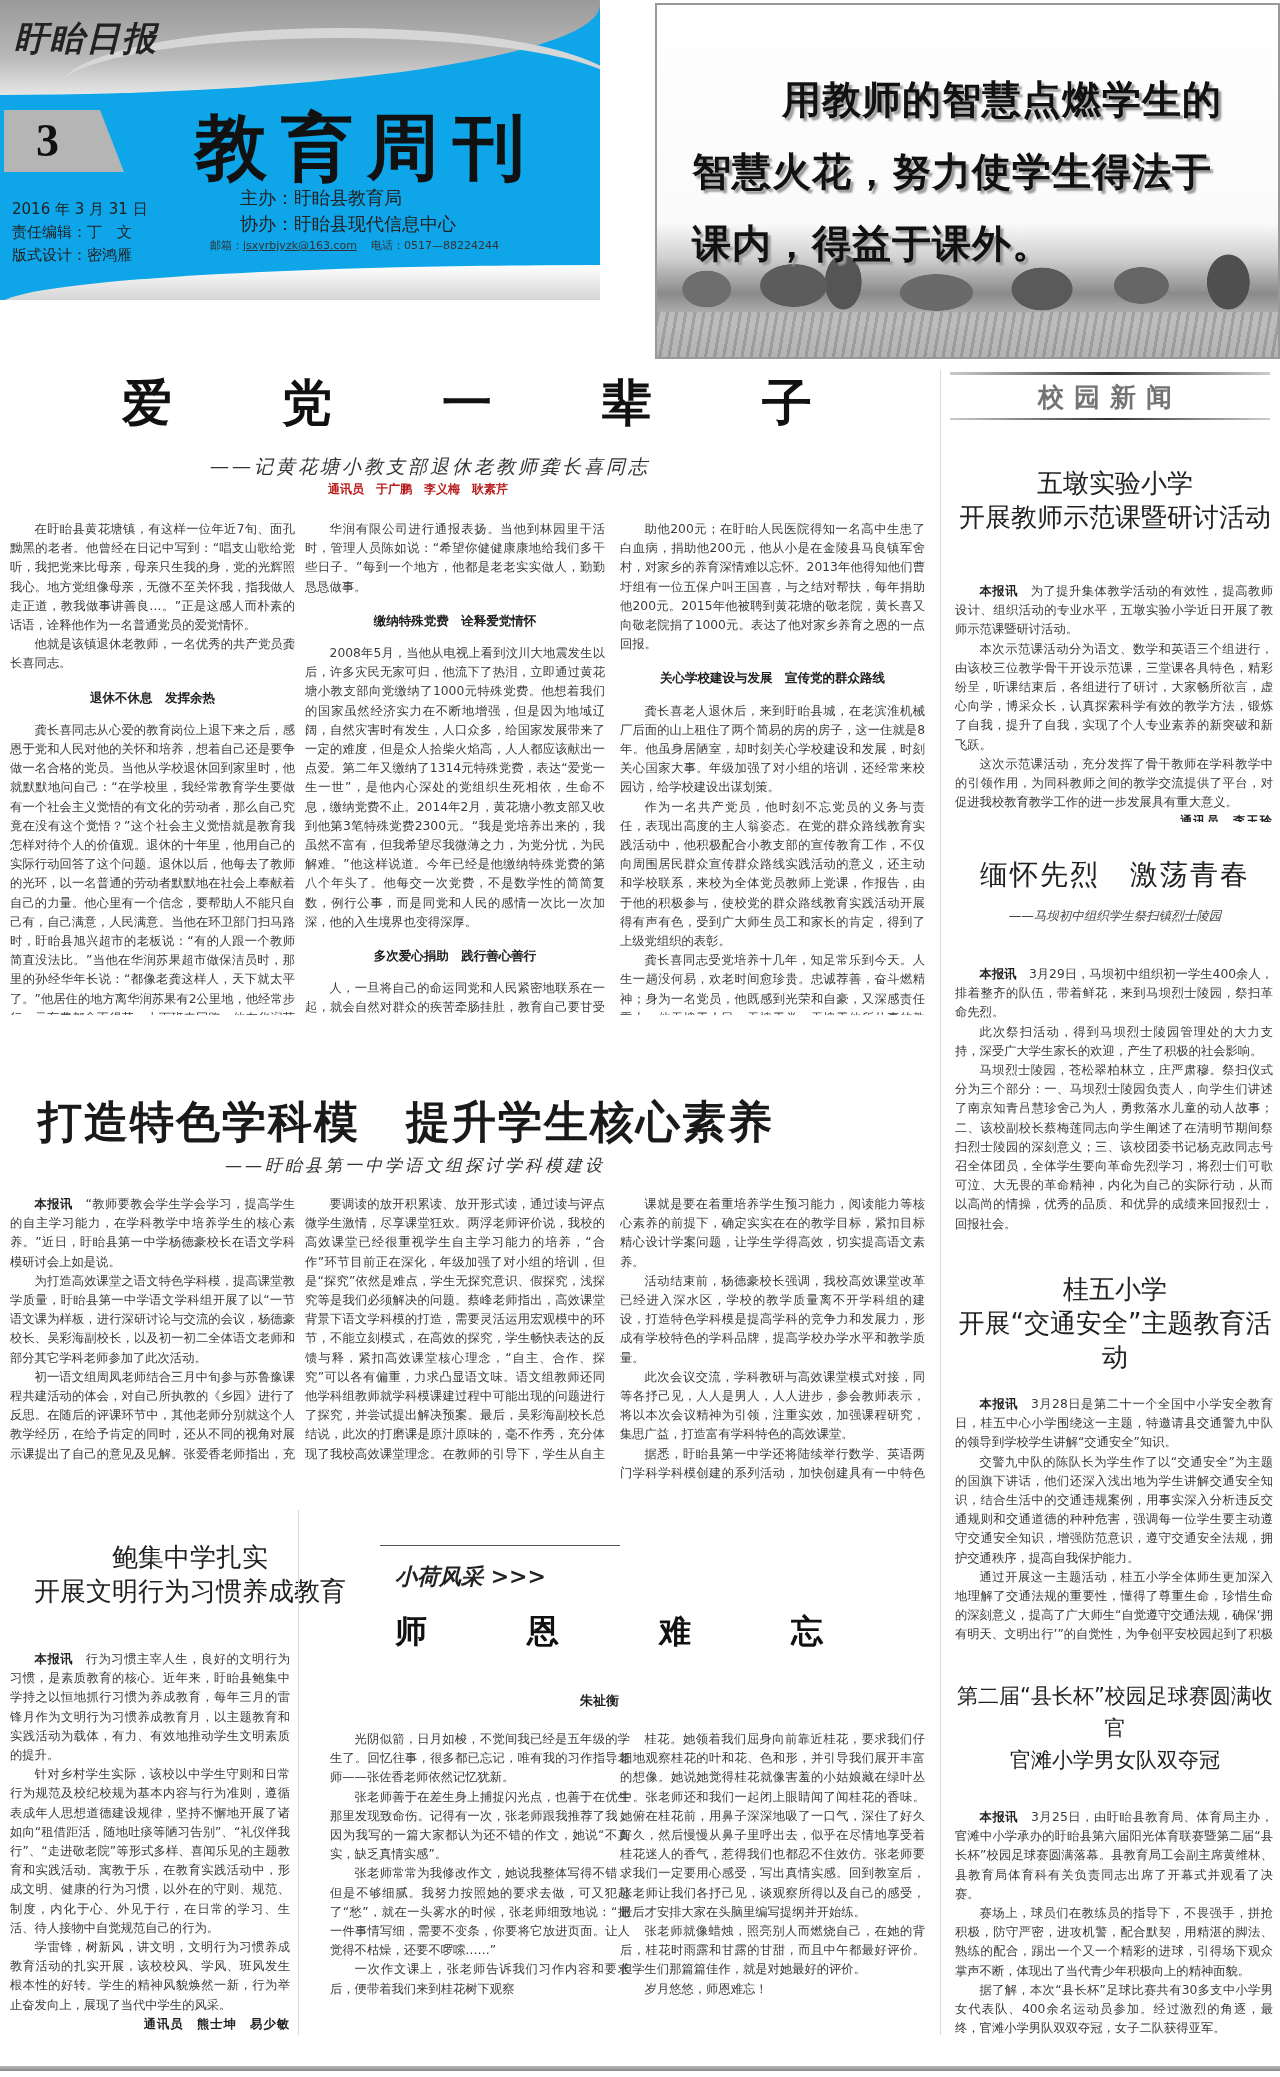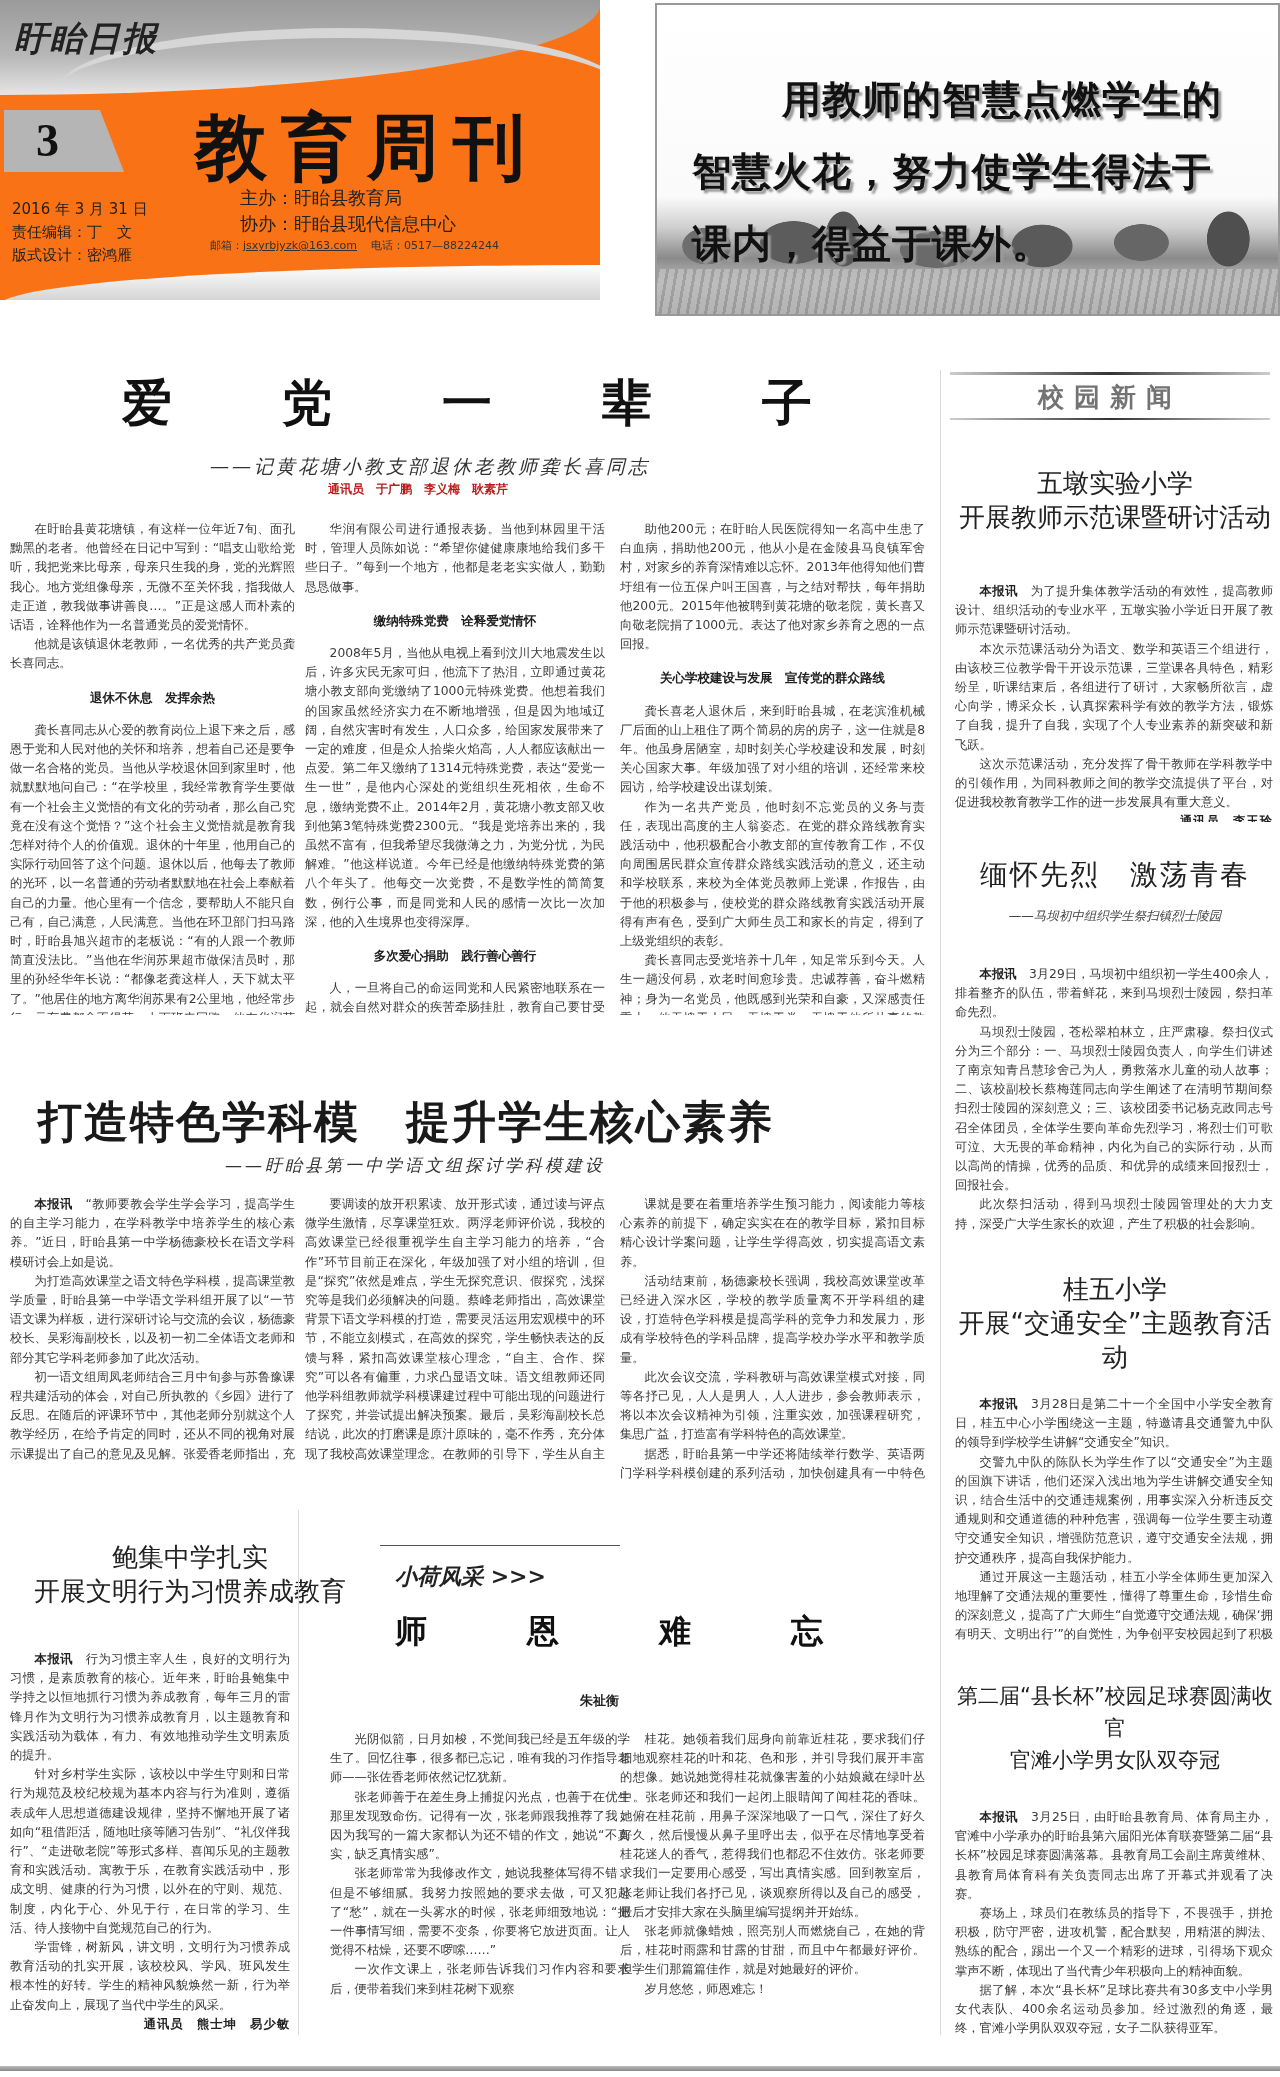--- a/index.html
+++ b/index.html
@@ -1,34 +1,34 @@
 <!DOCTYPE html>
 <html><head>
 <meta charset="utf-8">
 <style>
   * { box-sizing: border-box; margin: 0; padding: 0; }
   html, body { width: 1280px; height: 2077px; background: #ffffff; overflow: hidden; }
   body { position: relative; font-family: "DejaVu Serif", "Liberation Serif", serif; color: #2a2a2a; }
   .abs { position: absolute; }
 
   
-  .masthead { left: 0; top: 0; width: 600px; height: 300px; background: #f97316; overflow: hidden; }
+  .masthead { left: 0; top: 0; width: 600px; height: 300px; background: #0ea5e9; overflow: hidden; }
   .swoosh-top { left: 0; top: 0; width: 600px; height: 95px; background: linear-gradient(180deg,#9a9a9a 0%,#b8b8b8 60%,#e6e6e6 100%); border-bottom-right-radius: 100% 90px; }
   .swoosh-top::after { content:""; position:absolute; left:60px; top:28px; width:560px; height:60px; border-top:10px solid #d6d6d6; border-radius:50% 50% 0 0 / 60px 60px 0 0; }
   .paper-name { left: 14px; top: 16px; font-size: 34px; font-style: italic; font-weight: bold; color: #222; letter-spacing: 2px; font-family: "DejaVu Serif", serif; }
   .page-num-tab { left: 4px; top: 110px; width: 120px; height: 62px; background: #b5b5b5; clip-path: polygon(0 0, 80% 0, 100% 100%, 0 100%); }
   .page-num { left: 36px; top: 114px; font-size: 46px; font-weight: bold; color: #111; font-family: "Liberation Serif", serif; }
   .section-title { left: 195px; top: 100px; font-size: 72px; font-weight: 900; letter-spacing: 14px; color: #111; font-family: "DejaVu Sans", sans-serif; }
   .meta-left { left: 12px; top: 198px; font-size: 15px; line-height: 23px; color: #222; font-family: "DejaVu Sans", sans-serif; }
   .sponsors { left: 240px; top: 185px; font-size: 18px; line-height: 26px; color: #222; font-family: "DejaVu Sans", sans-serif; }
   .contact { left: 210px; top: 238px; font-size: 11px; color: #333; font-family: "DejaVu Sans", sans-serif; }
   .contact .email { text-decoration: underline; }
   .swoosh-bottom { left: 0; top: 265px; width: 600px; height: 40px; background: linear-gradient(180deg,#fff 0%,#cfcfcf 100%); border-top-left-radius: 100% 40px; }
 
-  .banner { left: 655px; top: 3px; width: 625px; height: 313px; border: 2px solid #999; background: linear-gradient(180deg,#ffffff 0%,#fafafa 62%,#cfcfcf 72%,#8a8a8a 82%,#bdbdbd 90%,#7b7b7b 100%); overflow: hidden; text-align: right; }
+  .banner { left: 655px; top: 3px; width: 625px; height: 356px; border: 2px solid #999; background: linear-gradient(180deg,#ffffff 0%,#fafafa 62%,#cfcfcf 72%,#8a8a8a 82%,#bdbdbd 90%,#7b7b7b 100%); overflow: hidden; text-align: right; }
   .banner .trees { position:absolute; left:0; bottom:40px; width:100%; height:70px;
     background:
       radial-gradient(ellipse 40px 30px at 8% 60%, #6e6e6e 60%, transparent 62%),
       radial-gradient(ellipse 55px 35px at 22% 55%, #5c5c5c 60%, transparent 62%),
       radial-gradient(ellipse 30px 45px at 30% 50%, #555 60%, transparent 62%),
       radial-gradient(ellipse 60px 30px at 45% 65%, #6a6a6a 60%, transparent 62%),
       radial-gradient(ellipse 50px 35px at 62% 60%, #5a5a5a 60%, transparent 62%),
       radial-gradient(ellipse 45px 30px at 78% 55%, #666 60%, transparent 62%),
       radial-gradient(ellipse 35px 45px at 92% 50%, #4f4f4f 60%, transparent 62%);
   }
@@ -138,22 +138,22 @@
   <p><span class="lead">本报讯</span>　<span>为了提升集体教学活动的有效性，提高教师设计、组织活动的专业水平，五墩实验小学近日开展了教师示范课暨研讨活动。</span></p>
   <p>本次示范课活动分为语文、数学和英语三个组进行，由该校三位教学骨干开设示范课，三堂课各具特色，精彩纷呈，听课结束后，各组进行了研讨，大家畅所欲言，虚心向学，博采众长，认真探索科学有效的教学方法，锻炼了自我，提升了自我，实现了个人专业素养的新突破和新飞跃。</p>
   <p>这次示范课活动，充分发挥了骨干教师在学科教学中的引领作用，为同科教师之间的教学交流提供了平台，对促进我校教育教学工作的进一步发展具有重大意义。</p>
   <p class="byline">通讯员　李玉玲</p>
 </div>
 
 <div class="rc-title" style="top:858px;font-size:28px;letter-spacing:2px;">缅怀先烈　激荡青春</div>
 <div class="rc-sub" style="top:908px;">——马坝初中组织学生祭扫镇烈士陵园</div>
 <div class="col" style="left:955px;top:965px;width:318px;height:270px;">
   <p><span class="lead">本报讯</span>　<span>3月29日，马坝初中组织初一学生400余人，排着整齐的队伍，带着鲜花，来到马坝烈士陵园，祭扫革命先烈。</span></p>
+  <p>此次祭扫活动，得到马坝烈士陵园管理处的大力支持，深受广大学生家长的欢迎，产生了积极的社会影响。</p>
   <p>马坝烈士陵园，苍松翠柏林立，庄严肃穆。祭扫仪式分为三个部分：一、马坝烈士陵园负责人，向学生们讲述了南京知青吕慧珍舍己为人，勇救落水儿童的动人故事；二、该校副校长蔡梅莲同志向学生阐述了在清明节期间祭扫烈士陵园的深刻意义；三、该校团委书记杨克政同志号召全体团员，全体学生要向革命先烈学习，将烈士们可歌可泣、大无畏的革命精神，内化为自己的实际行动，从而以高尚的情操，优秀的品质、和优异的成绩来回报烈士，回报社会。</p>
-  <p>此次祭扫活动，得到马坝烈士陵园管理处的大力支持，深受广大学生家长的欢迎，产生了积极的社会影响。</p>
   <p class="byline">通讯员　郑立</p>
 </div>
 
 <div class="rc-title" style="top:1272px;">
   <div>桂五小学</div>
   <div>开展“交通安全”主题教育活动</div>
 </div>
 <div class="col" style="left:955px;top:1395px;width:318px;height:250px;">
   <p><span class="lead">本报讯</span>　<span>3月28日是第二十一个全国中小学安全教育日，桂五中心小学围绕这一主题，特邀请县交通警九中队的领导到学校学生讲解“交通安全”知识。</span></p>
   <p>交警九中队的陈队长为学生作了以“交通安全”为主题的国旗下讲话，他们还深入浅出地为学生讲解交通安全知识，结合生活中的交通违规案例，用事实深入分析违反交通规则和交通道德的种种危害，强调每一位学生要主动遵守交通安全知识，增强防范意识，遵守交通安全法规，拥护交通秩序，提高自我保护能力。</p>

